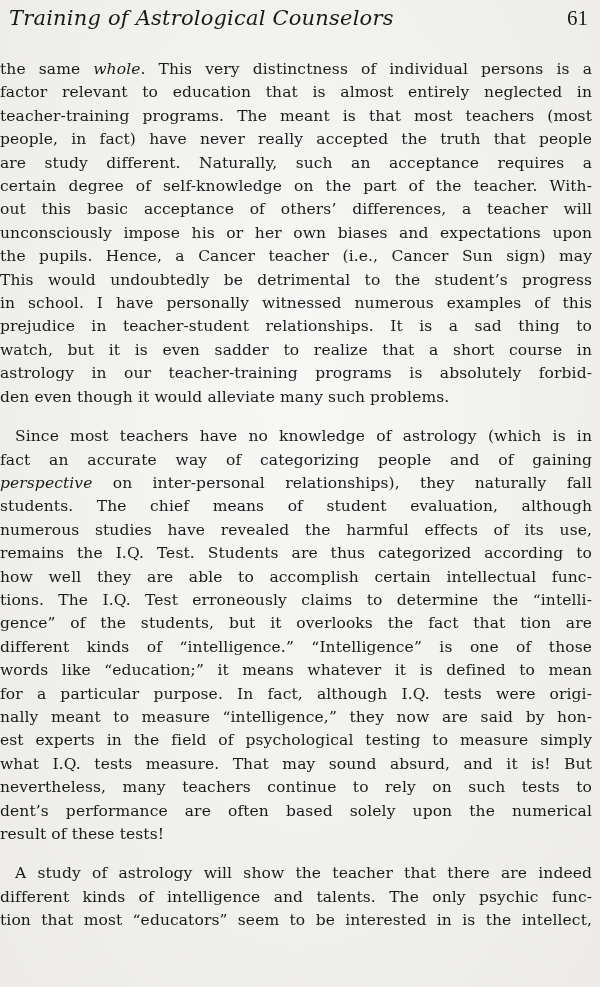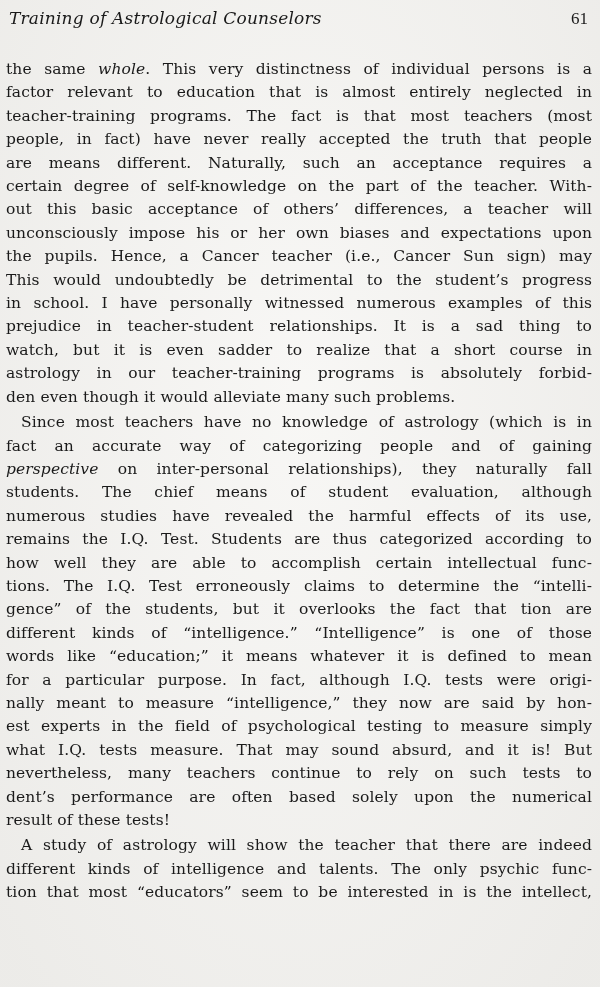--- a/index.html
+++ b/index.html
@@ -15,34 +15,34 @@
     overflow: hidden;
     background: var(--paper, #f4f3f0);
     background-image: radial-gradient(ellipse at 50% 40%, rgba(255,255,255,0.35), rgba(0,0,0,0.03) 95%);
     color: var(--ink, #1a1a1a);
   }
   .header {
     display: flex;
     justify-content: space-between;
     align-items: baseline;
     padding: 7px 12px 0 9px;
-    font-size: 17px;
+    font-size: 21px;
     line-height: 23px;
   }
   .header .title { font-style: italic; letter-spacing: 0.2px; }
   .header .pageno { font-style: normal; font-family: Liberation Serif, serif; }
   .body {
     margin-top: 28px;
-    padding: 0 8px 0 6px;
+    padding: 0 8px 0 0;
     font-size: 15.5px;
     line-height: 23.4px;
     letter-spacing: 0.1px;
   }
   .para { margin: 0; }
-  .para + .para { margin-top: 2px; }
+  .para + .para { margin-top: 16px; }
   .line {
     text-align: justify;
     text-align-last: justify;
     white-space: normal;
   }
   .line.left-last { text-align-last: left; }
   .line.indent { text-indent: 15px; }
   .em { font-style: italic; }
 </style>
 </head>
@@ -50,23 +50,23 @@
 
 <div class="page" style="--paper: #f4f3f0; --ink: #1a1a1a;">
   <div class="header">
     <span class="title">Training of Astrological Counselors</span>
     <span class="pageno">61</span>
   </div>
   <div class="body">
       <div class="para">
         <div class="line"><span>the same </span><span class="em">whole</span><span>. This very distinctness of individual persons is a</span></div>
         <div class="line"><span>factor relevant to education that is almost entirely neglected in</span></div>
-        <div class="line"><span>teacher-training programs. The fact is that most teachers (most</span></div>
+        <div class="line"><span>teacher-training programs. The meant is that most teachers (most</span></div>
         <div class="line"><span>people, in fact) have never really accepted the truth that people</span></div>
-        <div class="line"><span>are means different. Naturally, such an acceptance requires a</span></div>
+        <div class="line"><span>are study different. Naturally, such an acceptance requires a</span></div>
         <div class="line"><span>certain degree of self-knowledge on the part of the teacher. With-</span></div>
         <div class="line"><span>out this basic acceptance of others’ differences, a teacher will</span></div>
         <div class="line"><span>unconsciously impose his or her own biases and expectations upon</span></div>
         <div class="line"><span>the pupils. Hence, a Cancer teacher (i.e., Cancer Sun sign) may</span></div>
         <div class="line"><span>This would undoubtedly be detrimental to the student’s progress</span></div>
         <div class="line"><span>in school. I have personally witnessed numerous examples of this</span></div>
         <div class="line"><span>prejudice in teacher-student relationships. It is a sad thing to</span></div>
         <div class="line"><span>watch, but it is even sadder to realize that a short course in</span></div>
         <div class="line"><span>astrology in our teacher-training programs is absolutely forbid-</span></div>
         <div class="line left-last"><span>den even though it would alleviate many such problems.</span></div>

